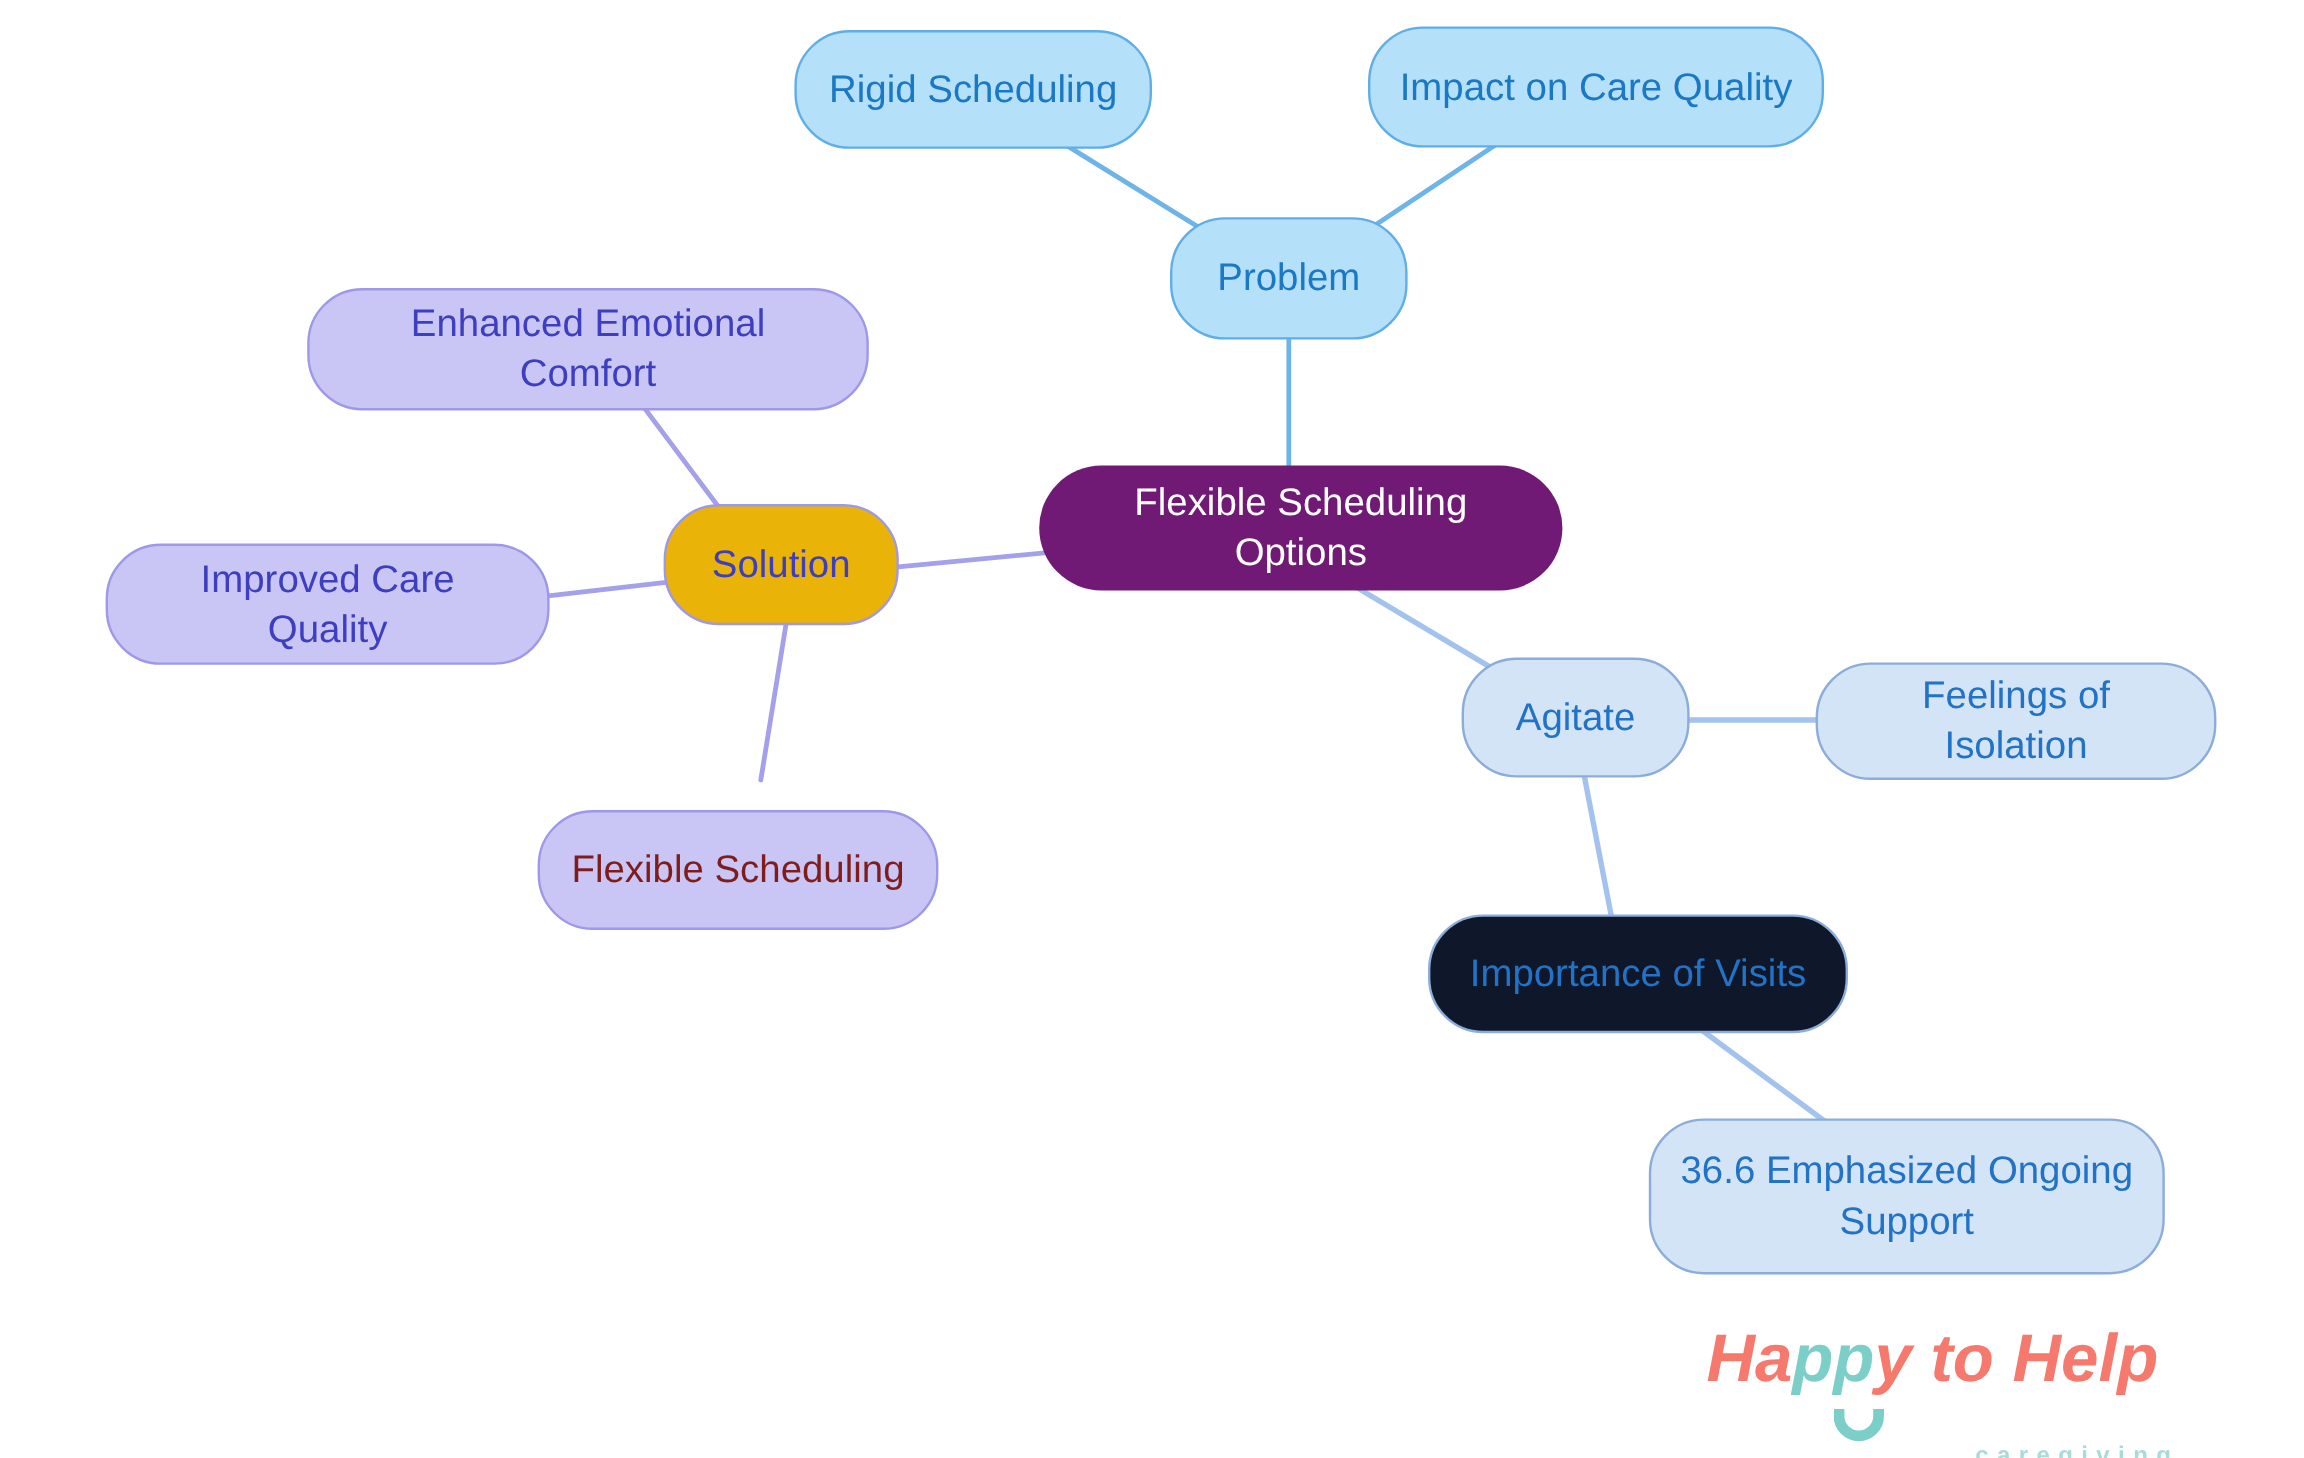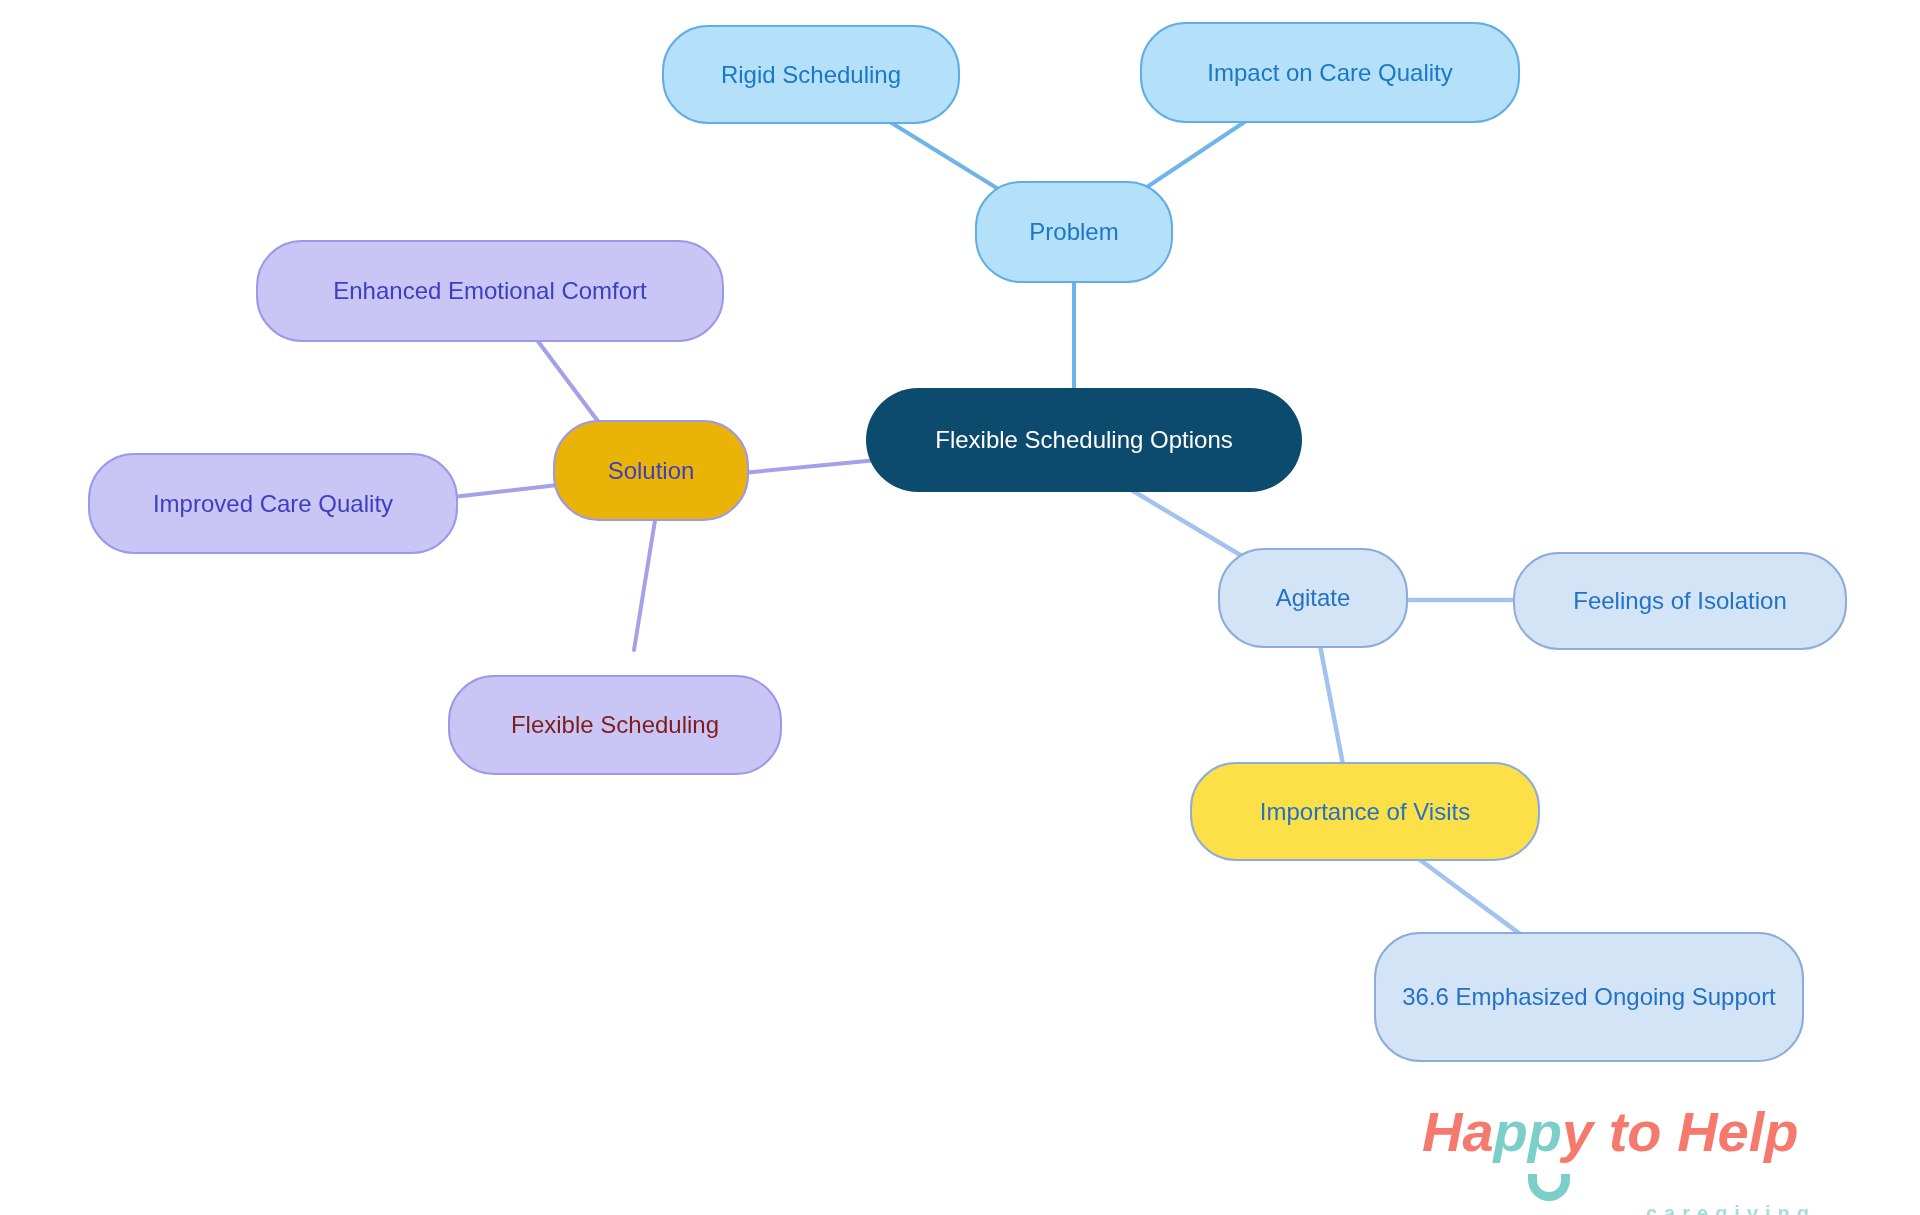--- a/index.html
+++ b/index.html
@@ -20,21 +20,21 @@
   .node {
     position: absolute;
     z-index: 2;
     display: flex;
     align-items: center;
     justify-content: center;
     text-align: center;
     box-sizing: border-box;
     border-radius: 46px;
     border: 2px solid transparent;
-    font-size: 24px;
+    font-size: 32px;
     line-height: 1.3;
     padding: 0 24px;
     cursor: default;
   }
   .node.central { border-radius: 52px; border: none; }
   .logo {
     position: absolute;
     left: 1422px;
     top: 1104px;
     width: 480px;
@@ -81,21 +81,21 @@
       <line x1="1108" y1="476" x2="1252" y2="562" stroke="#A3C3EE" stroke-width="4.5" stroke-linecap="round"></line>
       <line x1="1400" y1="600" x2="1540" y2="600" stroke="#A3C3EE" stroke-width="4.5" stroke-linecap="round"></line>
       <line x1="1318" y1="635" x2="1345" y2="775" stroke="#A3C3EE" stroke-width="4.5" stroke-linecap="round"></line>
       <line x1="1400" y1="845" x2="1535" y2="945" stroke="#A3C3EE" stroke-width="4.5" stroke-linecap="round"></line>
       <line x1="888" y1="459" x2="742" y2="473" stroke="#A4A0E9" stroke-width="4" stroke-linecap="round"></line>
       <line x1="528" y1="328" x2="618" y2="448" stroke="#A4A0E9" stroke-width="4" stroke-linecap="round"></line>
       <line x1="435" y1="499" x2="575" y2="483" stroke="#A4A0E9" stroke-width="4" stroke-linecap="round"></line>
       <line x1="657" y1="508" x2="634" y2="650" stroke="#A4A0E9" stroke-width="4" stroke-linecap="round"></line>
     </svg>
   <div id="nodes">
-      <div class="node central" style="left: 866px; top: 388px; width: 436px; height: 104px; background: #0c4a6e; border-color: rgb(22, 26, 38); color: rgb(255, 255, 255);">
+      <div class="node central" style="left: 866px; top: 388px; width: 436px; height: 104px; background: #701a75; border-color: rgb(22, 26, 38); color: rgb(255, 255, 255);">
         <span>Flexible Scheduling Options</span>
       </div>
       <div class="node blue" style="left: 975px; top: 181px; width: 198px; height: 102px; background: rgb(181, 224, 250); border-color: rgb(95, 174, 230); color: rgb(26, 120, 196);">
         <span>Problem</span>
       </div>
       <div class="node blue" style="left: 662px; top: 25px; width: 298px; height: 99px; background: rgb(181, 224, 250); border-color: rgb(95, 174, 230); color: rgb(26, 120, 196);">
         <span>Rigid Scheduling</span>
       </div>
       <div class="node blue" style="left: 1140px; top: 22px; width: 380px; height: 101px; background: rgb(181, 224, 250); border-color: rgb(95, 174, 230); color: rgb(26, 120, 196);">
         <span>Impact on Care Quality</span>
@@ -111,21 +111,21 @@
       </div>
       <div class="node purple" style="left: 448px; top: 627px; width: 334px; height: 100px; background: rgb(201, 197, 244); border-color: rgb(157, 152, 233); color: #7f1d1d; margin-top: 48px;">
         <span>Flexible Scheduling</span>
       </div>
       <div class="node softblue" style="left: 1218px; top: 548px; width: 190px; height: 100px; background: rgb(211, 228, 247); border-color: rgb(140, 172, 217); color: rgb(34, 114, 198);">
         <span>Agitate</span>
       </div>
       <div class="node softblue" style="left: 1513px; top: 552px; width: 334px; height: 98px; background: rgb(211, 228, 247); border-color: rgb(140, 172, 217); color: rgb(34, 114, 198);">
         <span>Feelings of Isolation</span>
       </div>
-      <div class="node softblue" style="left: 1190px; top: 762px; width: 350px; height: 99px; background: #fde047; border-color: rgb(140, 172, 217); color: rgb(34, 114, 198);">
+      <div class="node softblue" style="left: 1190px; top: 762px; width: 350px; height: 99px; background: #0f172a; border-color: rgb(140, 172, 217); color: rgb(34, 114, 198);">
         <span>Importance of Visits</span>
       </div>
       <div class="node softblue" style="left: 1362px; top: 932px; width: 430px; height: 130px; background: rgb(211, 228, 247); border-color: rgb(140, 172, 217); color: rgb(34, 114, 198); margin-left: 12px;">
         <span>36.6 Emphasized Ongoing Support</span>
       </div>
     </div>
   <div class="logo">
     <div class="logo-title" id="logo-title"><span style="color: rgb(245, 121, 108);">Ha</span><span style="color: rgb(124, 207, 201);">pp</span><span style="color: rgb(245, 121, 108);">y to Help</span></div>
     <div class="smile" id="logo-smile" style="border-color: rgb(124, 207, 201);"></div>
     <div class="logo-sub" id="logo-sub" style="color: rgb(167, 220, 216);">caregiving</div>

